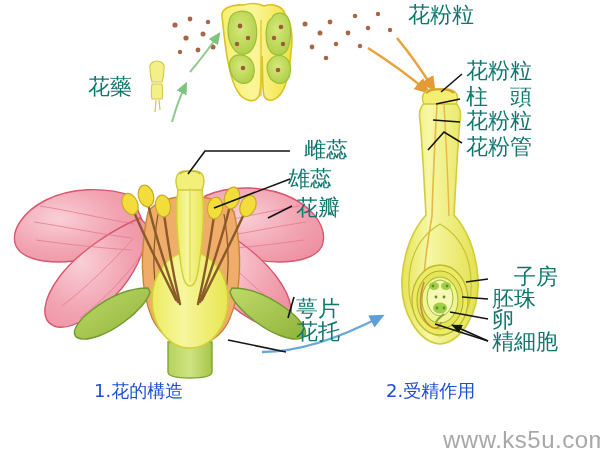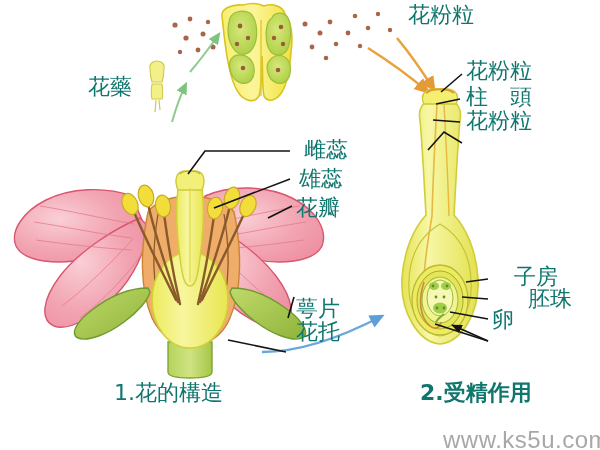--- a/index.html
+++ b/index.html
@@ -32,26 +32,25 @@
     position: absolute;
     color: #0f766e;
     font-size: 22px;
     line-height: 1;
     white-space: pre;
     font-family: Liberation Mono, monospace;
     letter-spacing: 0px;
   }
   .caption {
     position: absolute;
-    color: #0f766e;
-    font-size: 22px;
+    color: #1d4ed8;
+    font-size: 18px;
     line-height: 1;
     white-space: pre;
     font-family: "DejaVu Sans", "Liberation Sans", sans-serif;
-    margin-left: 20px;
   }
   .watermark {
     position: absolute;
     color: #a8a8a8;
     font-size: 24px;
     line-height: 1;
     white-space: pre;
     font-family: "Liberation Sans", sans-serif;
     letter-spacing: 0.5px;
   }
@@ -312,31 +311,33 @@
       <path d="M435,324 L488,341"></path>
     </g>
     <path d="M488,341 L452,325" stroke="#141414" stroke-width="1.8" fill="none" marker-end="url(#mBlack)"></path>
   </svg>
 
   <div class="lbl" style="left:88px; top:78px;">花藥</div>
 
   <div class="lbl" style="left:408px; top:6px;">花粉粒</div>
 
   <div class="lbl" style="left:304px; top:141px;">雌蕊</div>
-  <div class="lbl" style="left:299px; top:170px;">雄蕊</div>
+  <div class="lbl" style="left:288px; top:170px;">雄蕊</div>
   <div class="lbl" style="left:296px; top:199px;">花瓣</div>
   <div class="lbl" style="left:296px; top:300px;">萼片</div>
   <div class="lbl" style="left:296px; top:323px;">花托</div>
 
   <div class="lbl" style="left:466px; top:62px;">花粉粒</div>
   <div class="lbl" style="left:466px; top:88px;">柱　頭</div>
   <div class="lbl" style="left:466px; top:112px;">花粉粒</div>
+  <div class="lbl" style="left:466px; top:138px;">花粉管</div>
 
   <div class="lbl" style="left:492px; top:268px;margin-left:22px;">子房</div>
-  <div class="lbl" style="left:492px; top:290px;margin-left:36px;">胚珠</div>
+  <div class="lbl" style="left:492px; top:290px;">胚珠</div>
   <div class="lbl" style="left:492px; top:311px;">卵</div>
+  <div class="lbl" style="left:492px; top:333px;">精細胞</div>
 
   <div class="caption" style="left:94px; top:382px;">1.花的構造</div>
-  <div class="caption" style="left:400px; top:382px;font-weight:bold;">2.受精作用</div>
+  <div class="caption" style="left:386px; top:382px;">2.受精作用</div>
 
   <div class="watermark" style="left:443px; top:428px;">www.ks5u.com</div>
 
 </div>
 
 </body></html>

